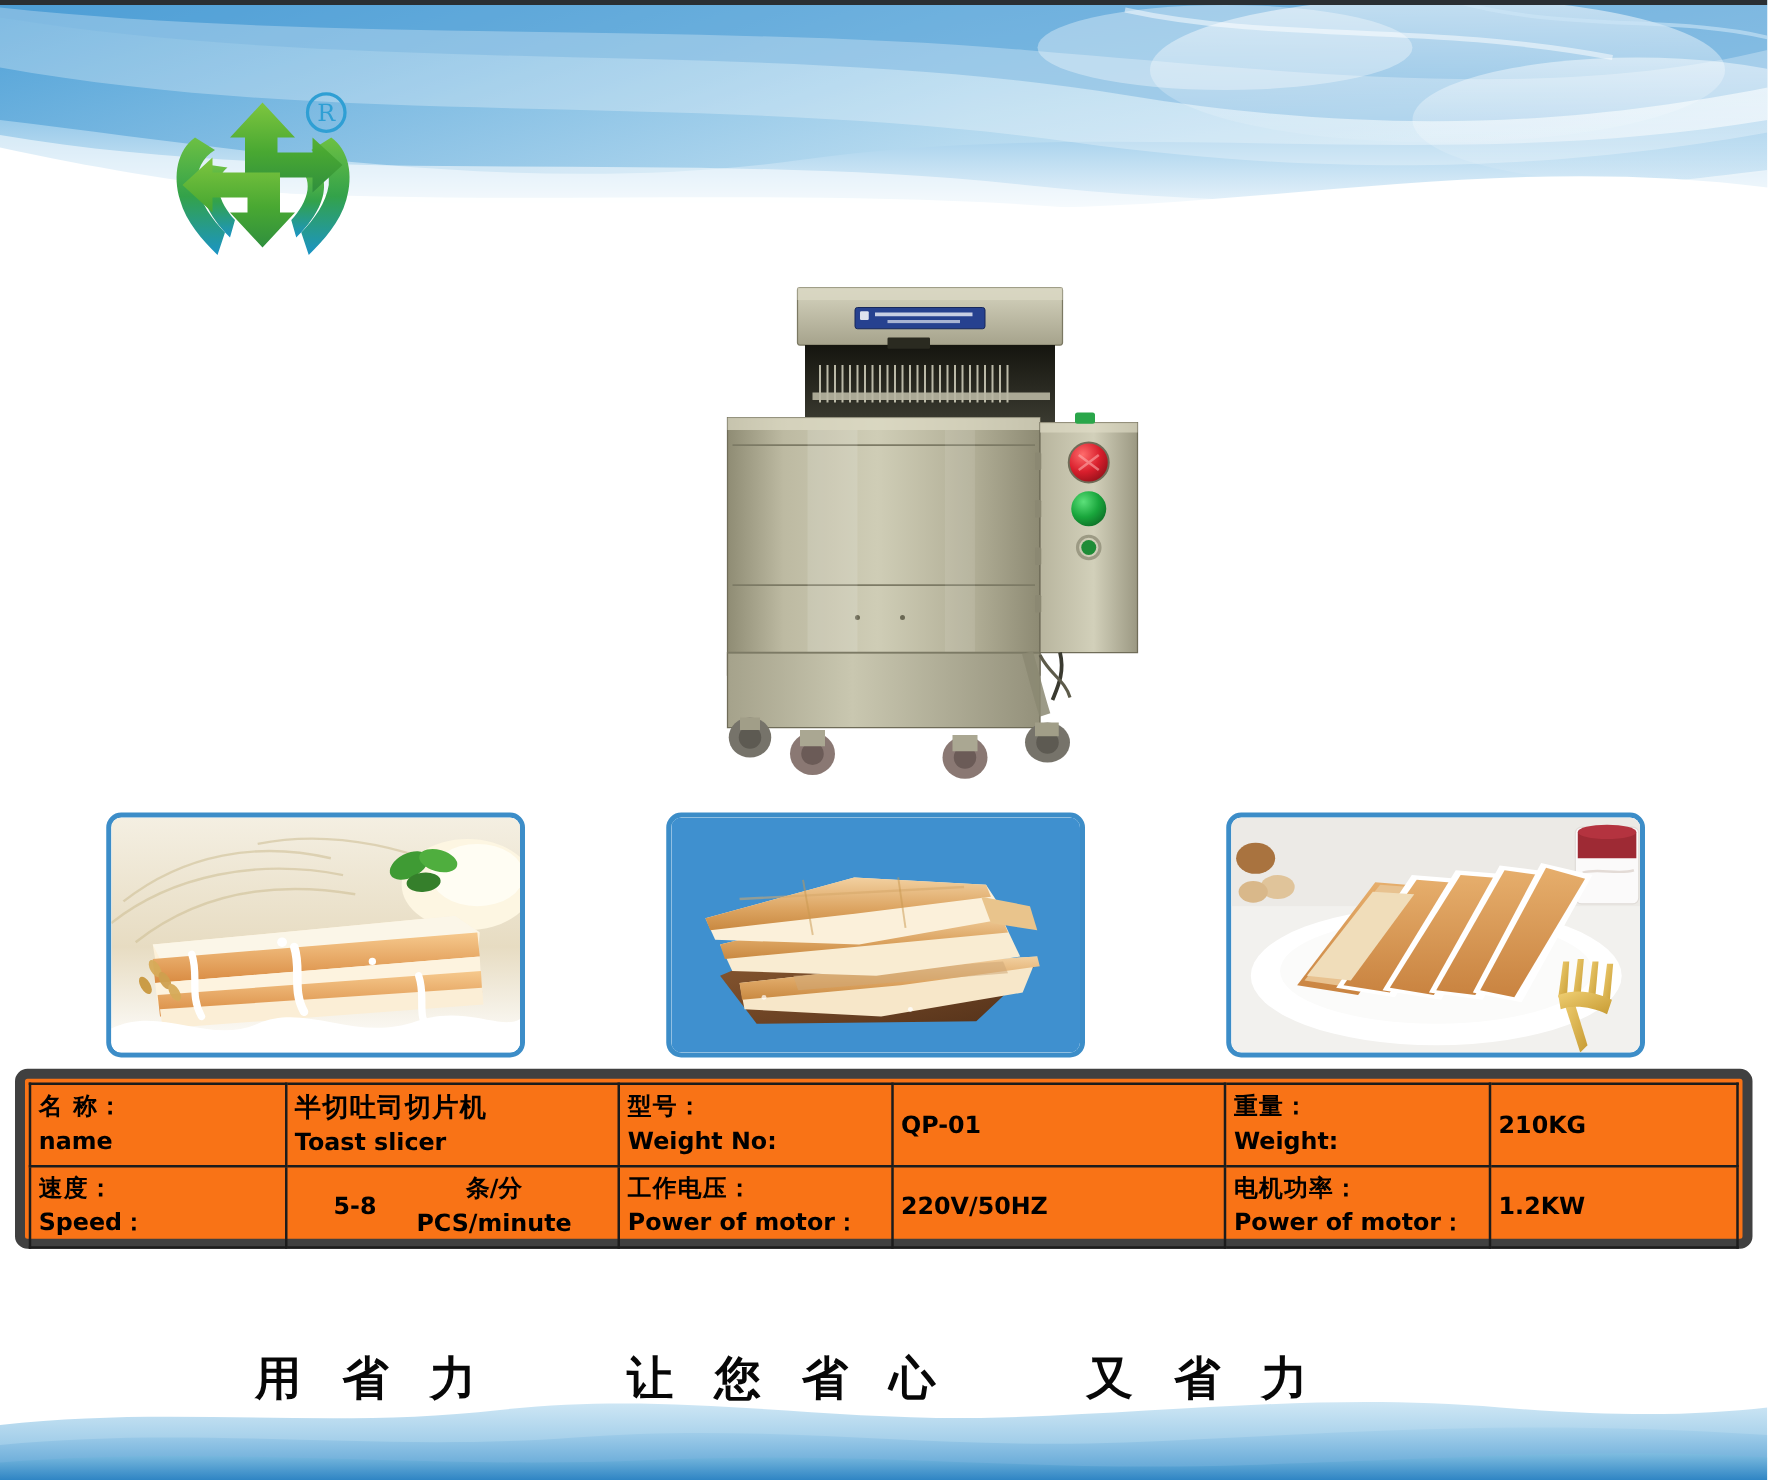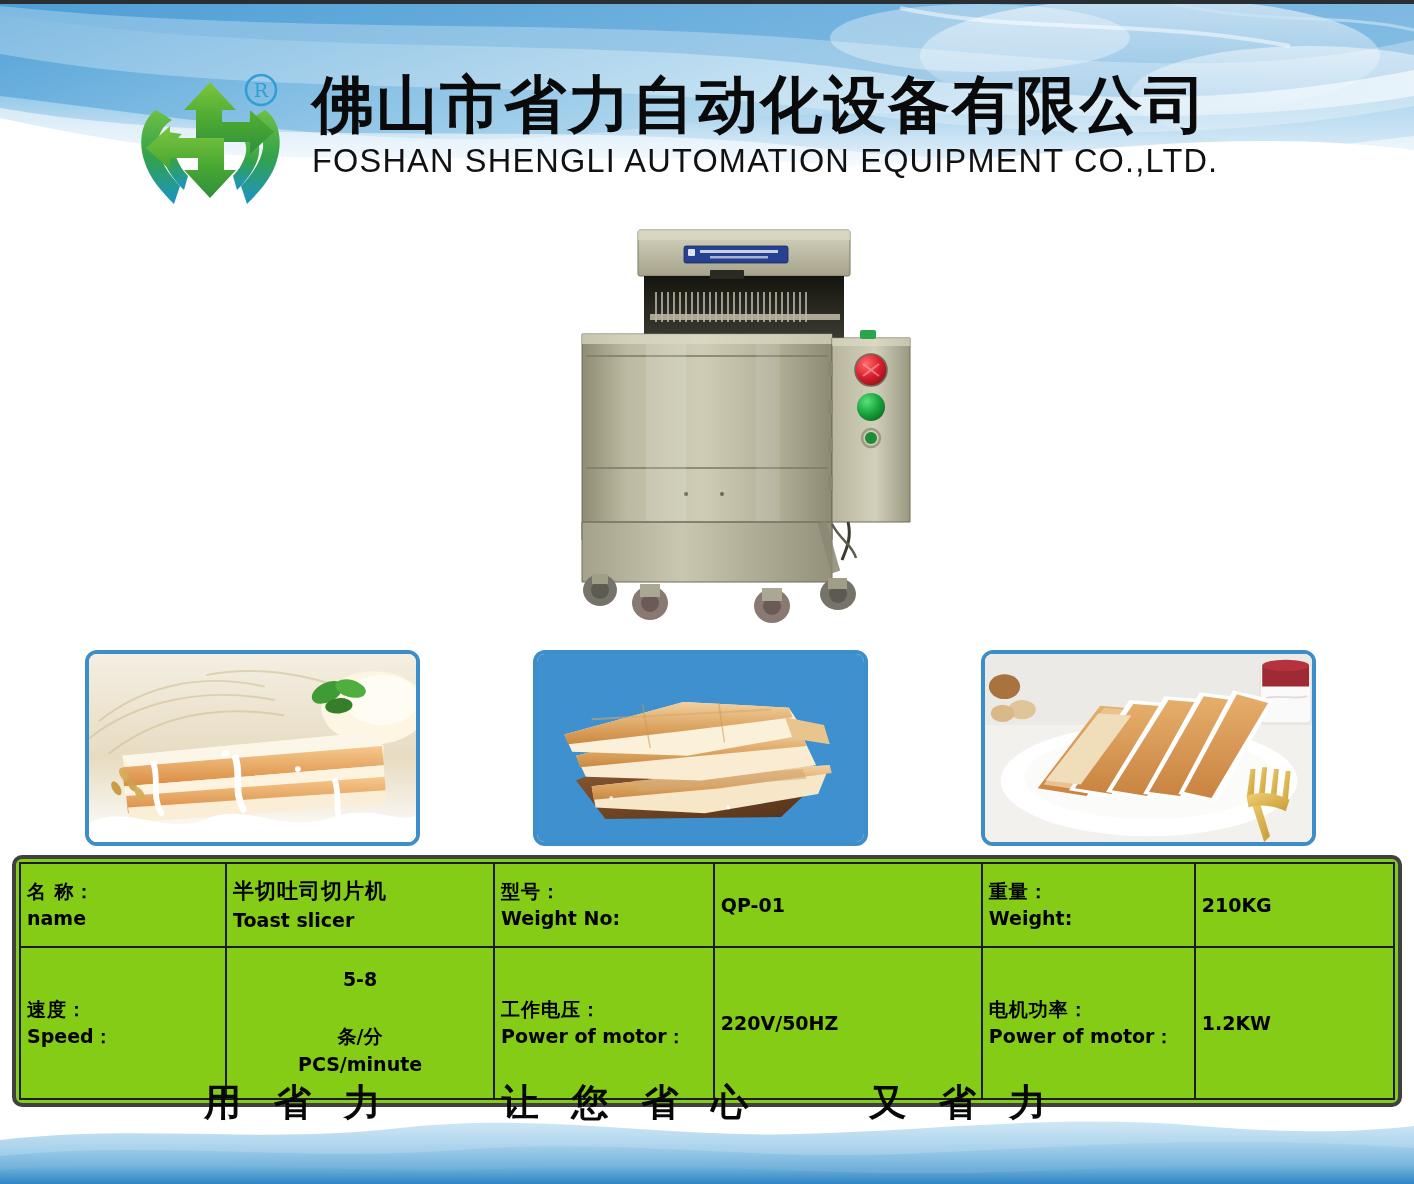--- a/index.html
+++ b/index.html
@@ -82,24 +82,24 @@
   }
   .photo-card.p1 { left: 85px; }
   .photo-card.p2 { left: 533px; }
   .photo-card.p3 { left: 981px; }
   .photo-inner { position: absolute; left: 0; top: 0; width: 100%; height: 100%; }
 
   
   .spec-wrap {
     position: absolute;
     left: 12px; top: 855px;
-    width: 1390px; height: 252px;
-    border: 4px solid #404040;
+    width: 1390px; height: 144px;
+    border: 8px solid #404040;
     border-radius: 10px;
-    background: #84cc16;
+    background: #f97316;
     padding: 3px;
   }
   table.spec {
     width: 100%;
     height: 100%;
     border-collapse: collapse;
     table-layout: fixed;
   }
   table.spec td {
     border: 2px solid #1c1c1c;
@@ -115,21 +115,20 @@
   .lbl-cn { display: block; letter-spacing: 1px; }
   .lbl-en { display: block; letter-spacing: 0px; }
   .name-cell { text-align: left; line-height: 1.45; }
   .name-cn { display: block; font-size: 21px; letter-spacing: 1px; }
   .name-en { display: block; font-size: 19px; }
   .speed-cell {
     display: flex;
     align-items: center;
     justify-content: center;
     gap: 32px;
-    flex-direction: column;
   }
   .speed-num { font-size: 19px; }
   .speed-units { text-align: center; line-height: 1.5; }
   .speed-units span { display: block; }
   .dim-val { text-align: left; padding-left: 14px; font-size: 19px; }
 
   
   .slogan {
     position: absolute;
     left: 0; top: 1078px;
@@ -212,24 +211,20 @@
       <path d="M92,16 L118,44 L104,44 L104,56 L132,56 L132,44 L156,66 L132,88 L132,76 L78,76 L78,44 L66,44 Z" fill="url(#lgGreen)"></path>
       <path d="M92,132 L66,104 L80,104 L80,92 L52,92 L52,104 L28,82 L52,60 L52,72 L106,72 L106,104 L118,104 Z" fill="url(#lgGreen)"></path>
 
       <g>
         <circle cx="143" cy="24" r="15" fill="none" stroke="#2f9fd4" stroke-width="2.6"></circle>
         <text x="143" y="31" text-anchor="middle" font-family="DejaVu Serif, serif" font-size="19" fill="#2f9fd4">R</text>
       </g>
     </svg>
   </div>
 
-  <div class="company-names">
-    <div class="company-cn">佛山市省力自动化设备有限公司</div>
-    <div class="company-en">FOSHAN SHENGLI AUTOMATION EQUIPMENT CO.,LTD.</div>
-  </div>
 </div>
 
 <div class="machine-area">
   <svg class="machine-svg" width="380" height="420" viewBox="0 0 380 420">
     <defs>
       <linearGradient id="steelA" x1="0" y1="0" x2="1" y2="0">
         <stop offset="0%" stop-color="#8f8c74"></stop>
         <stop offset="18%" stop-color="#bdbaa2"></stop>
         <stop offset="48%" stop-color="#cfcdb6"></stop>
         <stop offset="78%" stop-color="#b2af97"></stop>

